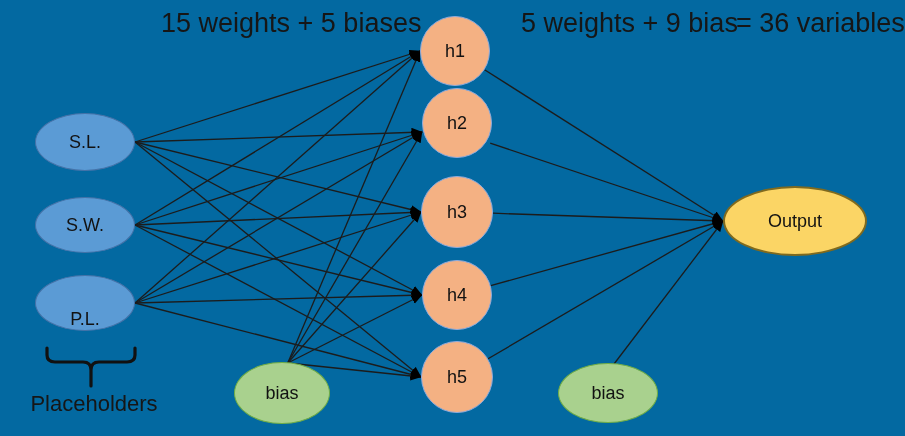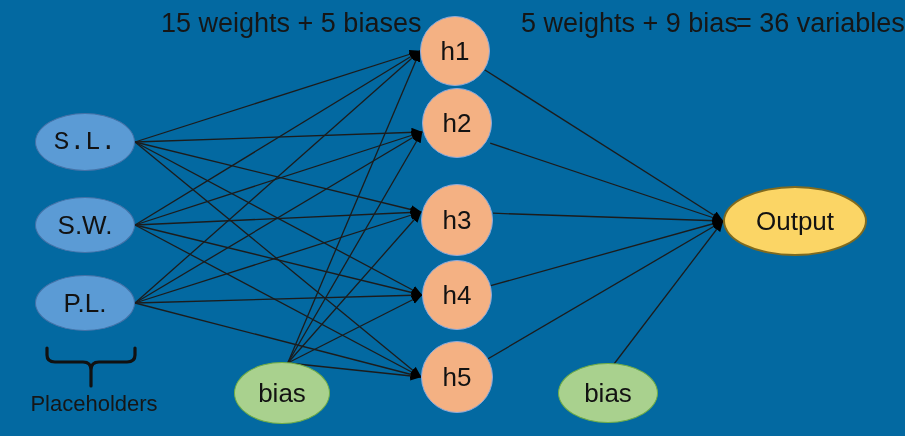--- a/index.html
+++ b/index.html
@@ -10,21 +10,21 @@
   #edges-layer { position:absolute; left:0; top:0; width:905px; height:436px; }
   .top-label {
     position:absolute; top:8px; font-size:27px; font-weight:400;
     white-space:nowrap; color:#161616; letter-spacing:0px;
   }
   #label-hidden-count { left:161px; }
   #label-output-count { left:521px; }
   #label-total-count  { left:736px; }
   .node {
     position:absolute; display:flex; align-items:center; justify-content:center;
-    border-radius:50%; box-sizing:border-box; font-size:26px; color:#121212;
+    border-radius:50%; box-sizing:border-box; font-size:18px; color:#121212;
   }
   #placeholders-label {
     position:absolute; left:14px; top:391px; width:160px; text-align:center;
     font-size:22px; color:#161616; white-space:nowrap;
   }
 </style>
 </head>
 <body>
 
 <div id="stage">
@@ -67,36 +67,36 @@
              M 135 348 L 135 355 Q 135 362 127 362 L 99 362 Q 91 362 91 370" fill="none" stroke="#111" stroke-width="3.2" stroke-linecap="round"></path>
   </svg>
 
   <div class="top-label" id="label-hidden-count">15 weights + 5 biases</div>
   <div class="top-label" id="label-output-count">5 weights + 9 bias</div>
   <div class="top-label" id="label-total-count">= 36 variables</div>
 
   <div id="placeholders-label">Placeholders</div>
 
   <div id="nodes-root">
-      <div class="node" style="left: 35px; top: 113px; width: 100px; height: 58px; background: rgb(91, 155, 213); border: 1.5px solid rgb(68, 114, 168); font-family: Liberation Mono, monospace;">
+      <div class="node" style="left: 35px; top: 113px; width: 100px; height: 58px; background: rgb(91, 155, 213); border: 1.5px solid rgb(68, 114, 168);">
         <span>S.L.</span>
       </div>
       <div class="node" style="left: 35px; top: 197px; width: 100px; height: 56px; background: rgb(91, 155, 213); border: 1.5px solid rgb(68, 114, 168);">
         <span>S.W.</span>
       </div>
-      <div class="node" style="left: 35px; top: 275px; width: 100px; height: 56px; background: rgb(91, 155, 213); border: 1.5px solid rgb(68, 114, 168);">
+      <div class="node" style="left: 35px; top: 275px; width: 100px; height: 56px; background: rgb(91, 155, 213); border: 1.5px solid rgb(68, 114, 168); align-items: flex-end;">
         <span>P.L.</span>
       </div>
       <div class="node" style="left: 420px; top: 16px; width: 70px; height: 70px; background: rgb(244, 177, 131); border: 1.5px solid rgb(143, 170, 220);">
         <span>h1</span>
       </div>
       <div class="node" style="left: 422px; top: 88px; width: 70px; height: 70px; background: rgb(244, 177, 131); border: 1.5px solid rgb(143, 170, 220);">
         <span>h2</span>
       </div>
-      <div class="node" style="left: 421px; top: 184px; width: 72px; height: 72px; background: rgb(244, 177, 131); border: 1.5px solid rgb(143, 170, 220);">
+      <div class="node" style="left: 421px; top: 176px; width: 72px; height: 72px; background: rgb(244, 177, 131); border: 1.5px solid rgb(143, 170, 220);">
         <span>h3</span>
       </div>
       <div class="node" style="left: 422px; top: 260px; width: 70px; height: 70px; background: rgb(244, 177, 131); border: 1.5px solid rgb(143, 170, 220);">
         <span>h4</span>
       </div>
       <div class="node" style="left: 421px; top: 341px; width: 72px; height: 72px; background: rgb(244, 177, 131); border: 1.5px solid rgb(143, 170, 220);">
         <span>h5</span>
       </div>
       <div class="node" style="left: 234px; top: 362px; width: 96px; height: 62px; background: rgb(169, 209, 142); border: 1.5px solid rgb(112, 173, 71);">
         <span>bias</span>

